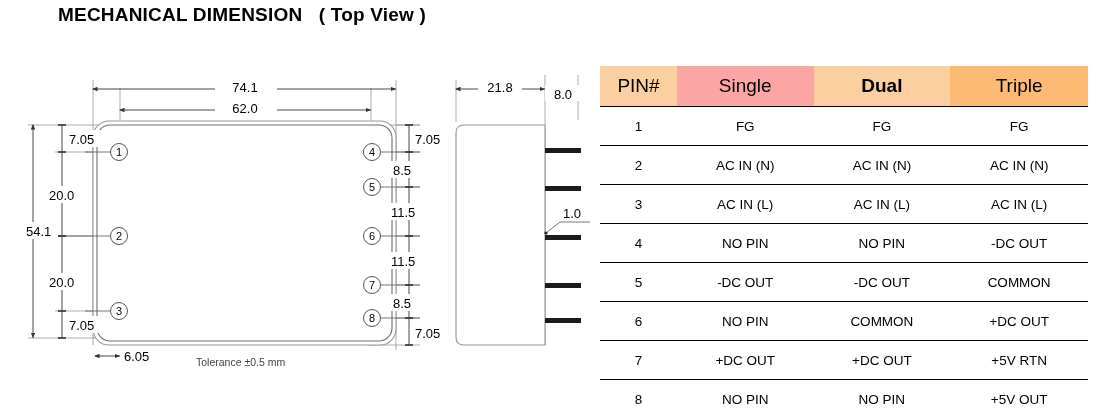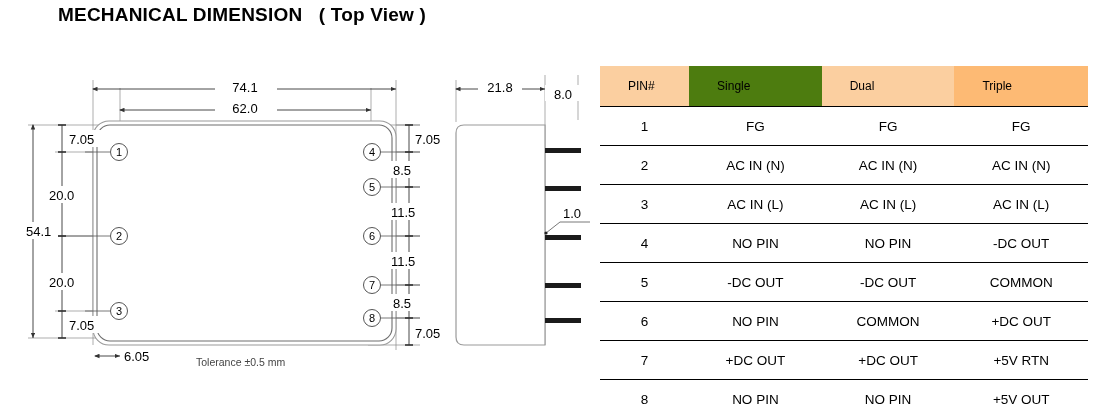--- a/index.html
+++ b/index.html
@@ -23,26 +23,25 @@
 
   
   .pin-table{
     position:absolute;left:600px;top:66px;width:488px;
     border-collapse:collapse;
     font-size:13px;
   }
   .pin-table th{
     background:#FBCFA0;
     font-weight:normal;
-    font-size:12px;
+    font-size:19px;
     height:38px;
-    text-align:left;
+    text-align:center;
     border:none;
     color:#000;
-    padding-left:28px;
   }
   .pin-table td{
     height:38px;
     text-align:center;
     border-top:1.4px solid #000;
     font-size:13.5px;
     color:#000;
     padding:0;
   }
   .pin-table tr.row-1 td{border-top:1.4px solid #000;}
@@ -252,22 +251,22 @@
     <circle cx="546" cy="233" r="1.6" fill="#222"></circle>
     <text x="563" y="218" font-size="13" fill="#000" font-family="Liberation Sans, sans-serif">1.0</text>
   </g>
 </svg>
 </div>
 
 <table class="pin-table">
   <thead>
     <tr>
       <th class="col-pin" style="background: rgb(251, 207, 160);">PIN#</th>
-      <th class="col-s" style="background: #4d7c0f;">Single</th>
-      <th class="col-d" style="background: rgb(251, 207, 160);">Dual</th>
+      <th class="col-s" style="background: #fca5a5;">Single</th>
+      <th class="col-d" style="background: rgb(251, 207, 160); font-weight: bold;">Dual</th>
       <th class="col-t" style="background: #fdba74;">Triple</th>
     </tr>
   </thead>
   <tbody>
     <tr class="row-1">
       <td>1</td>
       <td>FG</td>
       <td>FG</td>
       <td>FG</td>
     </tr>

